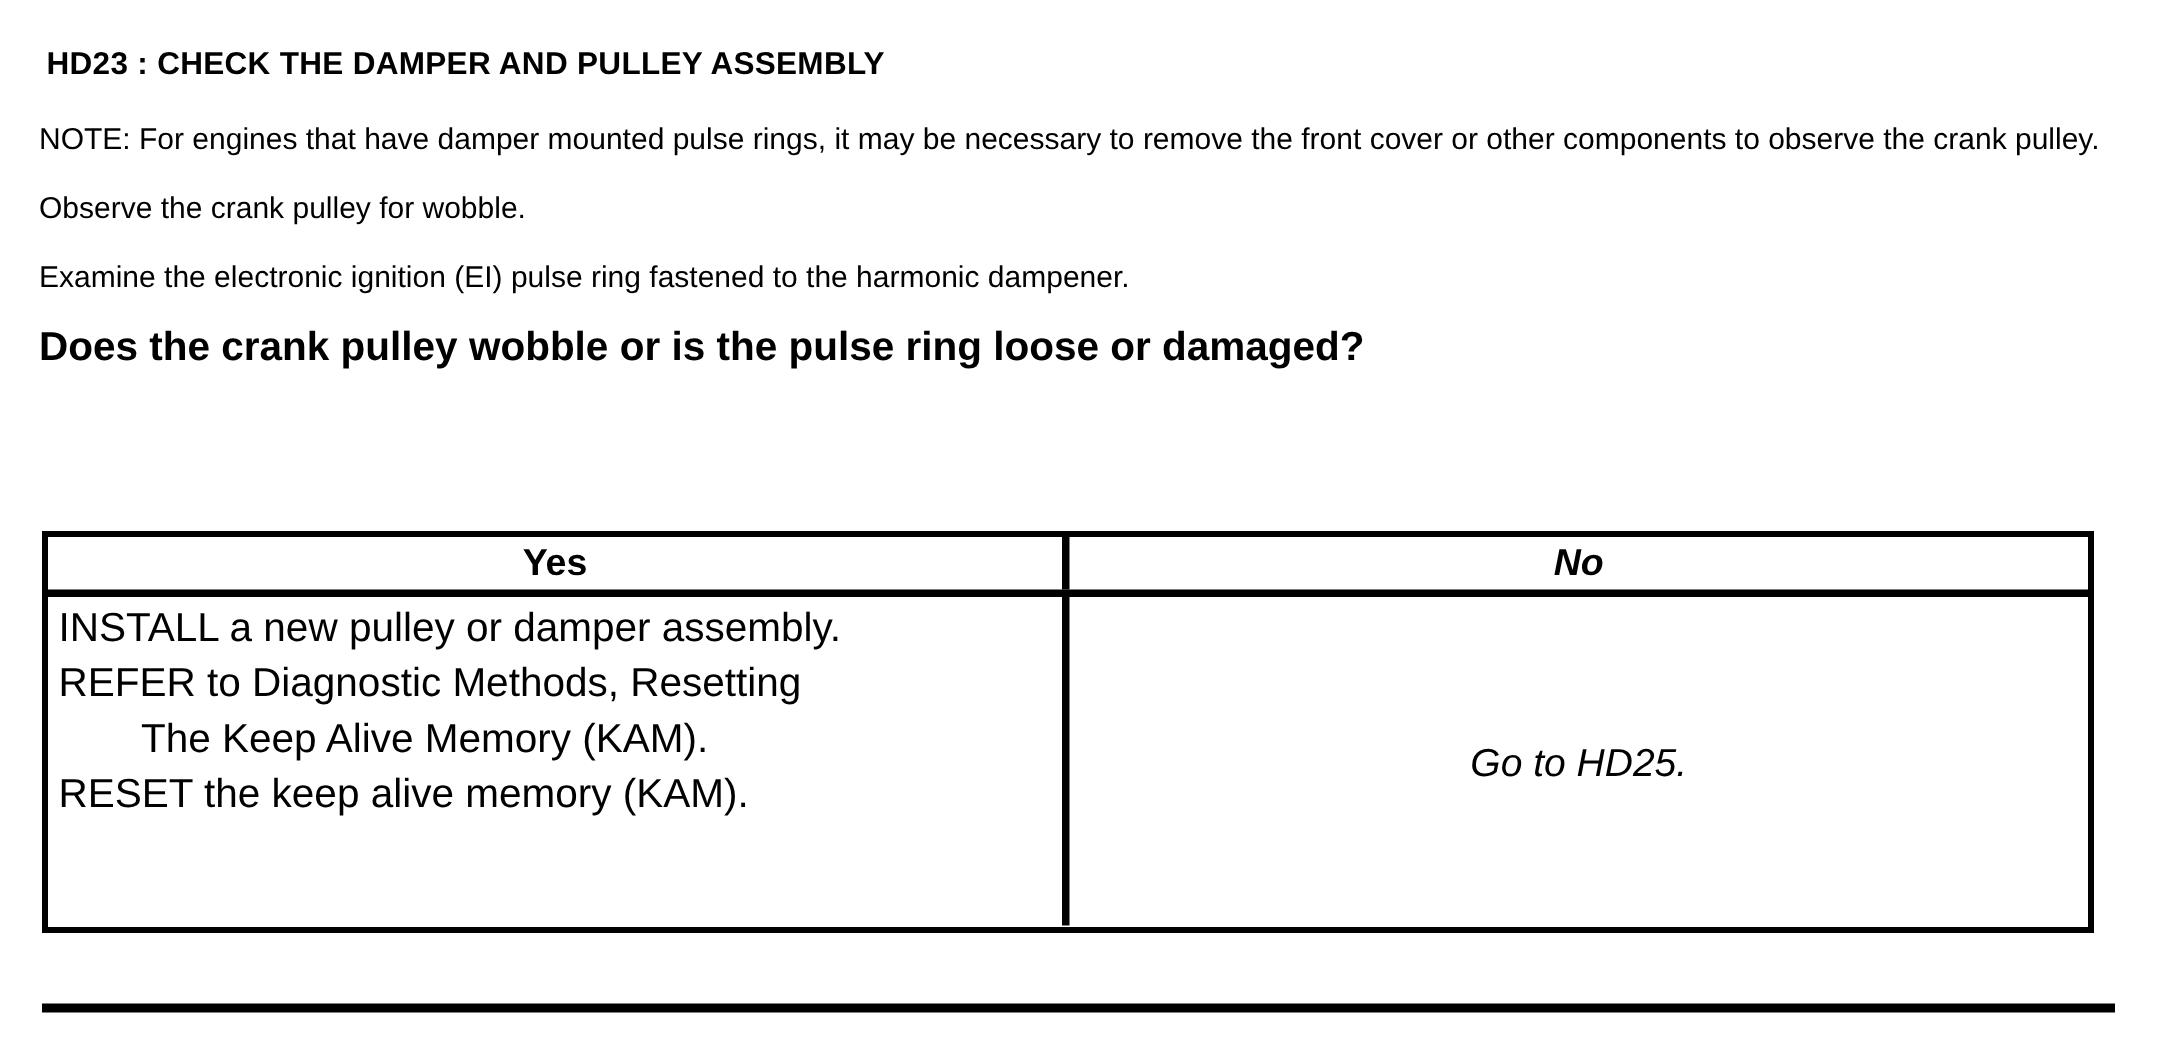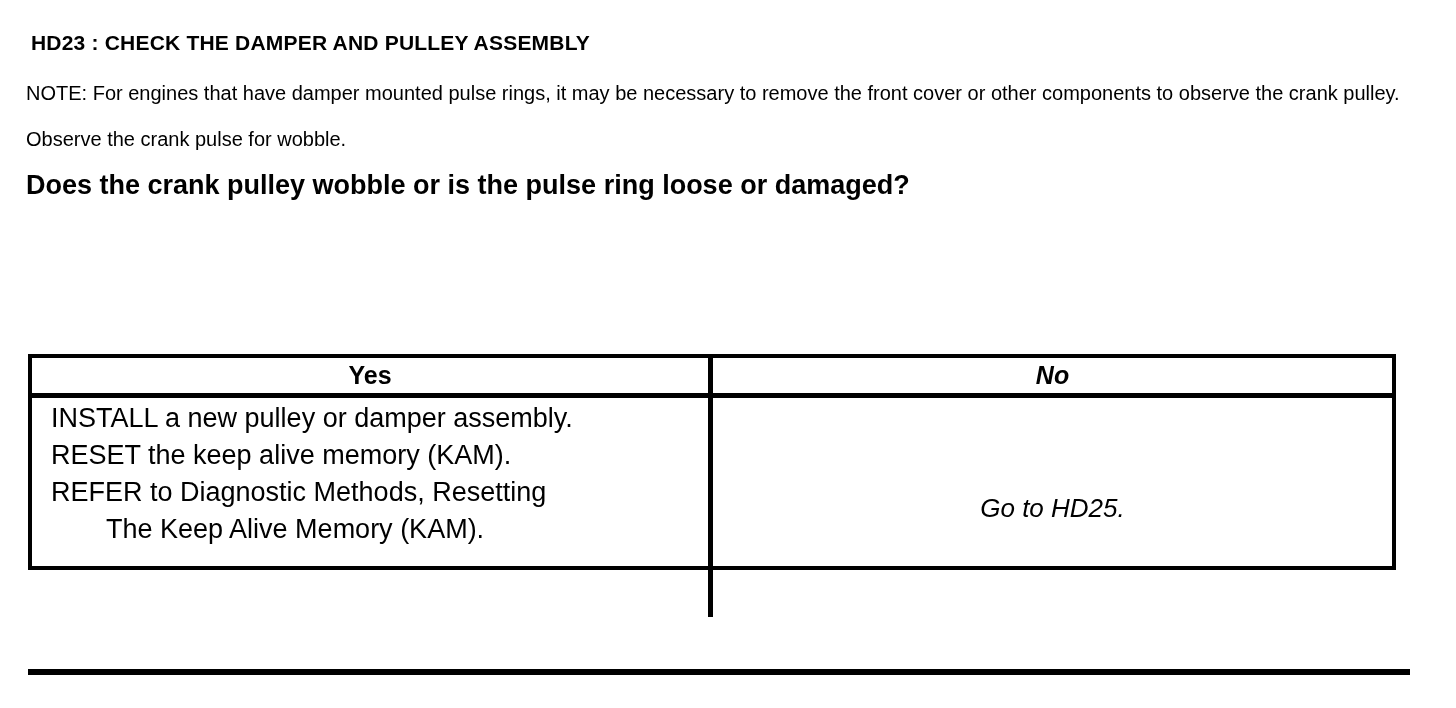--- a/index.html
+++ b/index.html
@@ -55,21 +55,21 @@
     margin-top: 1px;
     font-size: 27px;
   }
 
   
   .decision-table {
     position: absolute;
     left: 28px;
     top: 354px;
     width: 1368px;
-    height: 216px;
+    height: 268px;
     box-sizing: border-box;
     border: 4px solid #000000;
     background: #ffffff;
   }
   .table-row {
     display: flex;
     width: 100%;
     box-sizing: border-box;
   }
   .table-row.header-row {
@@ -95,21 +95,21 @@
 
   .header-row .cell {
     display: flex;
     align-items: center;
     justify-content: center;
     font-size: 25px;
     font-weight: bold;
   }
 
   .body-row .cell.col-yes {
-    padding: 2px 0 0 16px;
+    padding: 2px 0 0 4px;
   }
   .action-list {
     margin: 0;
     padding: 0;
     list-style: none;
   }
   .action-list li {
     font-size: 27px;
     line-height: 37px;
     white-space: nowrap;
@@ -143,44 +143,45 @@
 </style>
 </head>
 <body>
 
 <div class="page">
 
   <div class="step-title">HD23 : CHECK THE DAMPER AND PULLEY ASSEMBLY</div>
 
   <div class="prose">
     <p>NOTE: For engines that have damper mounted pulse rings, it may be necessary to remove the front cover or other components to observe the crank pulley.</p>
-    <p>Observe the crank pulse for wobble.</p>
+    <p>Observe the crank pulley for wobble.</p>
+    <p>Examine the electronic ignition (EI) pulse ring fastened to the harmonic dampener.</p>
     <p class="question">Does the crank pulley wobble or is the pulse ring loose or damaged?</p>
   </div>
 
   <div class="decision-table">
 
     <div class="table-row header-row">
       <div class="cell col-yes">Yes</div>
       <div class="cell col-no">No</div>
     </div>
 
     <div class="table-row body-row">
 
       <div class="cell col-yes">
         <ul class="action-list">
           <li>
             <span>INSTALL a new pulley or damper assembly.</span>
           </li>
           <li>
-            <span>RESET the keep alive memory (KAM).</span>
+            <span>REFER to Diagnostic Methods, Resetting</span>
+            <span class="cont">The Keep Alive Memory (KAM).</span>
           </li>
           <li>
-            <span>REFER to Diagnostic Methods, Resetting</span>
-            <span class="cont">The Keep Alive Memory (KAM).</span>
+            <span>RESET the keep alive memory (KAM).</span>
           </li>
         </ul>
       </div>
 
       <div class="cell col-no">
         <div class="goto-text">Go to HD25.</div>
       </div>
 
     </div>
   </div>

